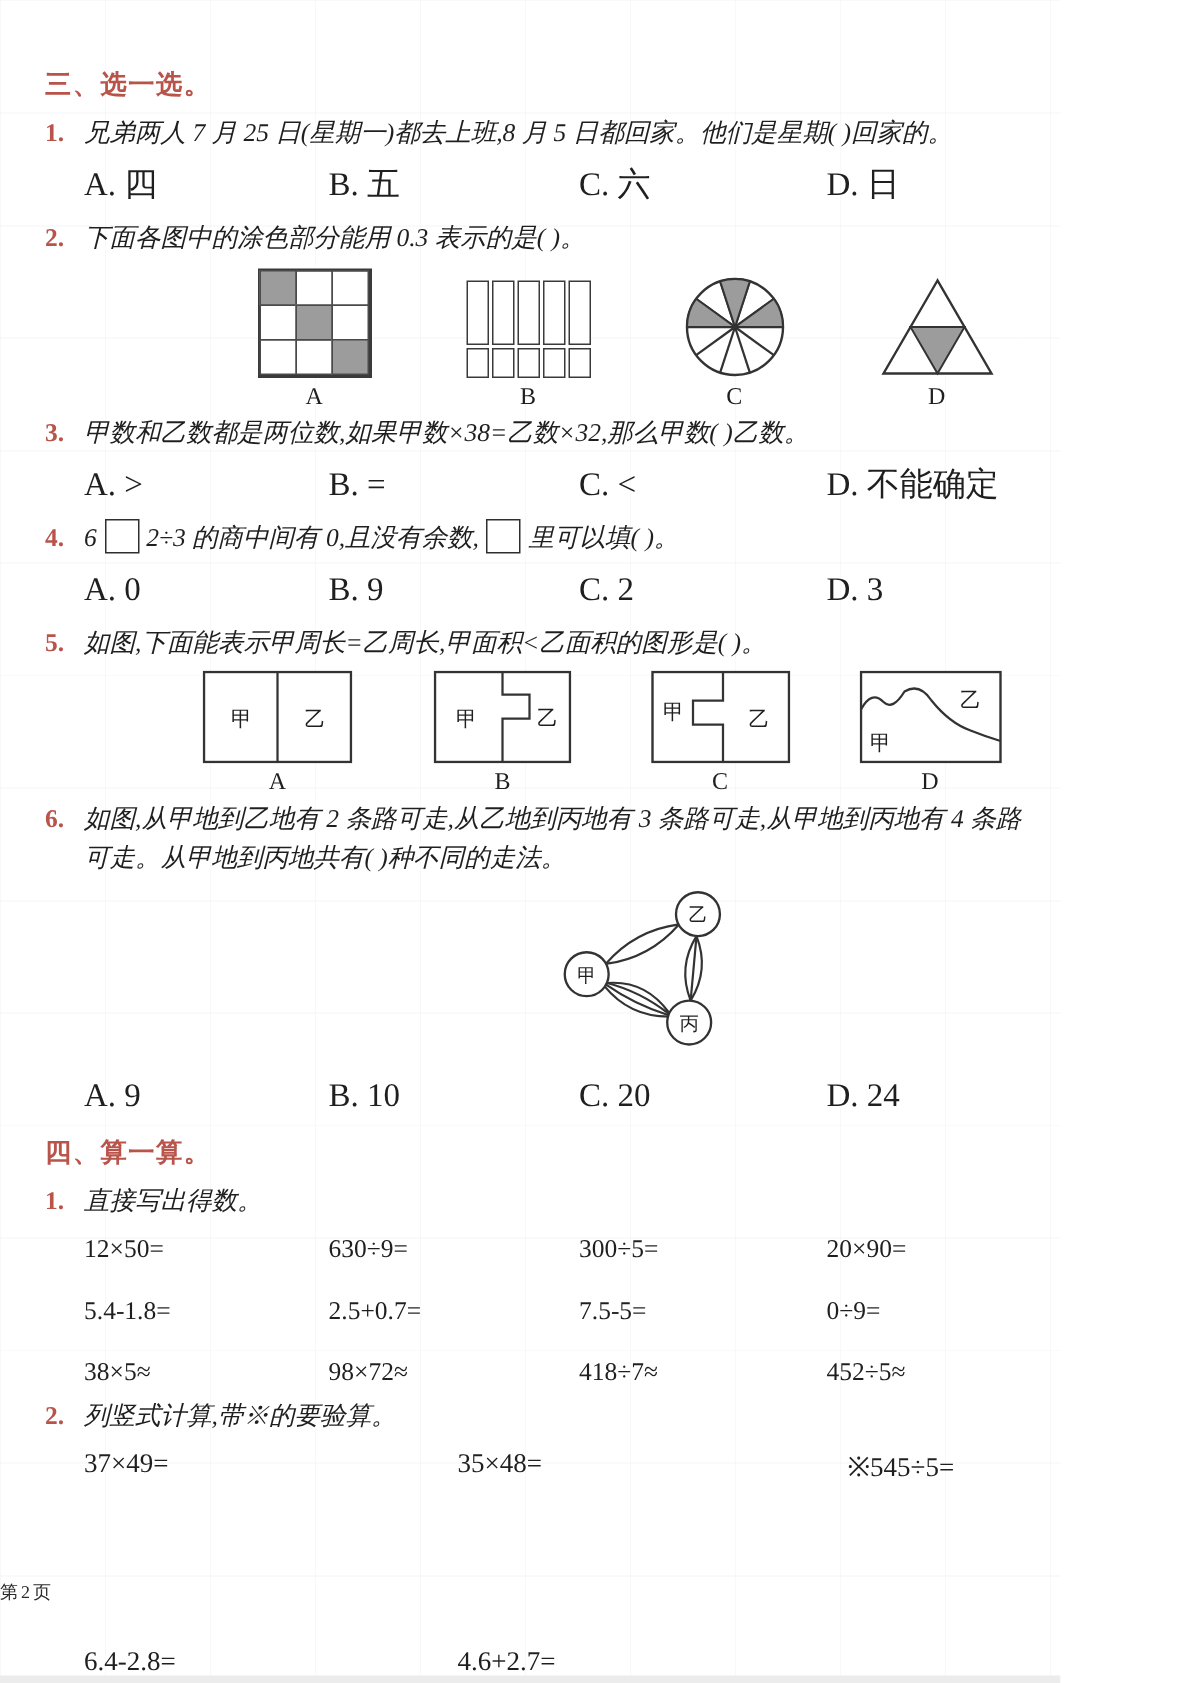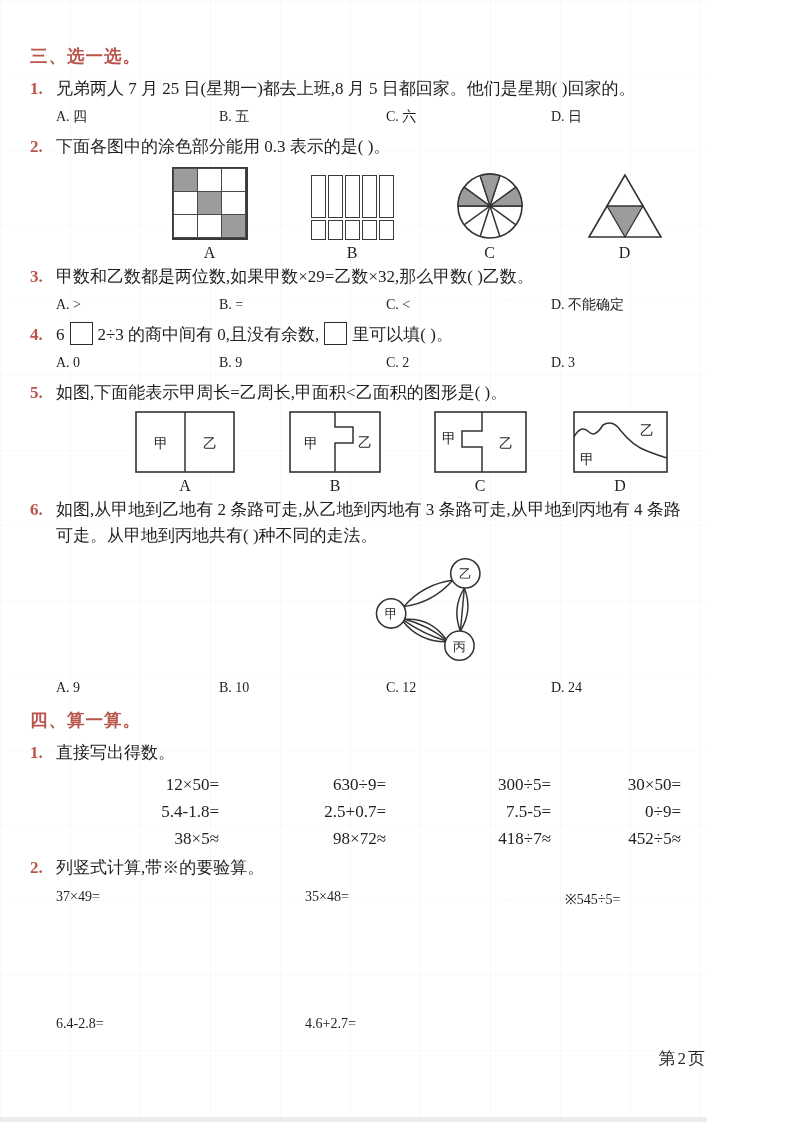--- a/index.html
+++ b/index.html
@@ -7,22 +7,22 @@
     position:relative;width:707px;height:1122px;background:#ffffff;
     font-family:"Liberation Serif","DejaVu Serif",serif;color:#1f1f1f;overflow:hidden;
     background-image:
       repeating-linear-gradient(to right, rgba(195,205,214,0.13) 0 1px, transparent 1px 70px),
       repeating-linear-gradient(to bottom, rgba(195,205,214,0.10) 0 1px, transparent 1px 75px);
   }
   .content{padding:44px 26px 0 30px;}
   .sec-title{margin:0 0 8px 0;font-size:17.5px;font-weight:bold;color:#b9544b;letter-spacing:1px;}
   .q{display:flex;font-size:17px;line-height:1.55;margin:2px 0;}
   .qnum{color:#b9544b;font-weight:bold;min-width:26px;}
-  .qtext{flex:1;}
-  .opts{display:grid;grid-template-columns:163px 167px 165px 1fr;margin:4px 0 7px 26px;font-size:14px;line-height:1.5;}
+  .qtext{flex:1;font-style:italic;}
+  .opts{display:grid;grid-template-columns:163px 167px 165px 1fr;margin:4px 0 7px 26px;font-size:22px;line-height:1.5;}
   .sqbox{display:inline-block;width:21px;height:21px;border:1.6px solid #2e2e2e;vertical-align:-5px;margin:0 5px;background:#fff;}
   
   .figrow{display:grid;justify-items:center;align-items:end;}
   .figrow-q2{grid-template-columns:145px 140px 135px 135px;margin:6px 0 2px 107px;}
   .figrow-q5{grid-template-columns:150px 150px 140px 140px;margin:4px 0 2px 80px;}
   .figcell{display:flex;flex-direction:column;align-items:center;}
   .figlabel{font-size:16px;margin-top:4px;color:#1f1f1f;}
   
   .grid3{display:grid;grid-template-columns:repeat(3,24px);grid-template-rows:repeat(3,23px);border:2px solid #3a3a3a;background:#fff;}
   .grid3 div{border:1px solid #4a4a4a;margin:-0.5px;}
@@ -30,24 +30,24 @@
   
   .rect52{display:grid;grid-template-columns:repeat(5,15px);grid-template-rows:43px 20px;gap:2px;background:#fff;}
   .rect52 div{border:1.6px solid #3a3a3a;background:#fff;}
   svg .ln{stroke:#333;stroke-width:1.5;fill:none;}
   svg .fillg{fill:#9c9c9c;stroke:#333;stroke-width:1.3;}
   svg .white{fill:#ffffff;stroke:#333;stroke-width:1.6;}
   svg text{font-family:"Liberation Serif","DejaVu Serif",serif;font-size:13px;fill:#1f1f1f;}
   .q5svg text{font-size:14px;}
   .diagram-wrap{margin:2px 0 0 312px;height:122px;}
   
-  .calcgrid{display:grid;grid-template-columns:163px 167px 165px 1fr;row-gap:7px;margin:8px 0 6px 26px;font-size:17px;text-align:right;}
-  .calcrow3{display:grid;grid-template-columns:249px 260px 1fr;margin:8px 0 0 26px;font-size:14px;}
+  .calcgrid{display:grid;grid-template-columns:163px 167px 165px 1fr;row-gap:21px;margin:8px 0 6px 26px;font-size:17px;}
+  .calcrow3{display:grid;grid-template-columns:249px 260px 1fr;margin:8px 0 0 26px;font-size:18px;}
   .workspace{height:100px;}
-  .footer{position:absolute;left:0;right:0;bottom:52px;text-align:right;font-size:17px;color:#2a2a2a;letter-spacing:2px;}
+  .footer{position:absolute;left:0;right:0;bottom:52px;text-align:left;font-size:12px;color:#2a2a2a;letter-spacing:2px;}
   .bottom-strip{position:absolute;left:0;right:0;bottom:0;height:5px;background:#ececec;}
 </style>
 </head>
 <body>
 
 <div class="page">
   <div class="content">
 
     <h2 class="sec-title">三、选一选。</h2>
 
@@ -118,21 +118,21 @@
         <svg width="80" height="68" viewBox="0 0 80 68">
           <polygon points="40,3 4,65 76,65" class="white"></polygon>
           <polygon points="22,34 58,34 40,65" class="fillg"></polygon>
         </svg>
         <div class="figlabel">D</div>
       </div>
     </div>
 
     <div class="q">
       <span class="qnum">3.</span>
-      <span class="qtext">甲数和乙数都是两位数,如果甲数×29=乙数×32,那么甲数(      )乙数。</span>
+      <span class="qtext">甲数和乙数都是两位数,如果甲数×38=乙数×32,那么甲数(      )乙数。</span>
     </div>
     <div class="opts">
       <span>A. &gt;</span>
       <span>B. =</span>
       <span>C. &lt;</span>
       <span>D. 不能确定</span>
     </div>
 
     <div class="q">
       <span class="qnum">4.</span>
@@ -210,35 +210,35 @@
         <circle cx="124" cy="23" r="15" class="white"></circle>
         <circle cx="118" cy="97" r="15" class="white"></circle>
         <text x="48" y="69" text-anchor="middle">甲</text>
         <text x="124" y="28" text-anchor="middle">乙</text>
         <text x="118" y="102" text-anchor="middle">丙</text>
       </svg>
     </div>
     <div class="opts">
       <span>A. 9</span>
       <span>B. 10</span>
-      <span>C. 12</span>
+      <span>C. 20</span>
       <span>D. 24</span>
     </div>
 
     <h2 class="sec-title" style="margin-top:10px;">四、算一算。</h2>
 
     <div class="q">
       <span class="qnum">1.</span>
       <span class="qtext">直接写出得数。</span>
     </div>
     <div class="calcgrid">
       <span>12×50=</span>
       <span>630÷9=</span>
       <span>300÷5=</span>
-      <span>30×50=</span>
+      <span>20×90=</span>
       <span>5.4-1.8=</span>
       <span>2.5+0.7=</span>
       <span>7.5-5=</span>
       <span>0÷9=</span>
       <span>38×5≈</span>
       <span>98×72≈</span>
       <span>418÷7≈</span>
       <span>452÷5≈</span>
     </div>
 

